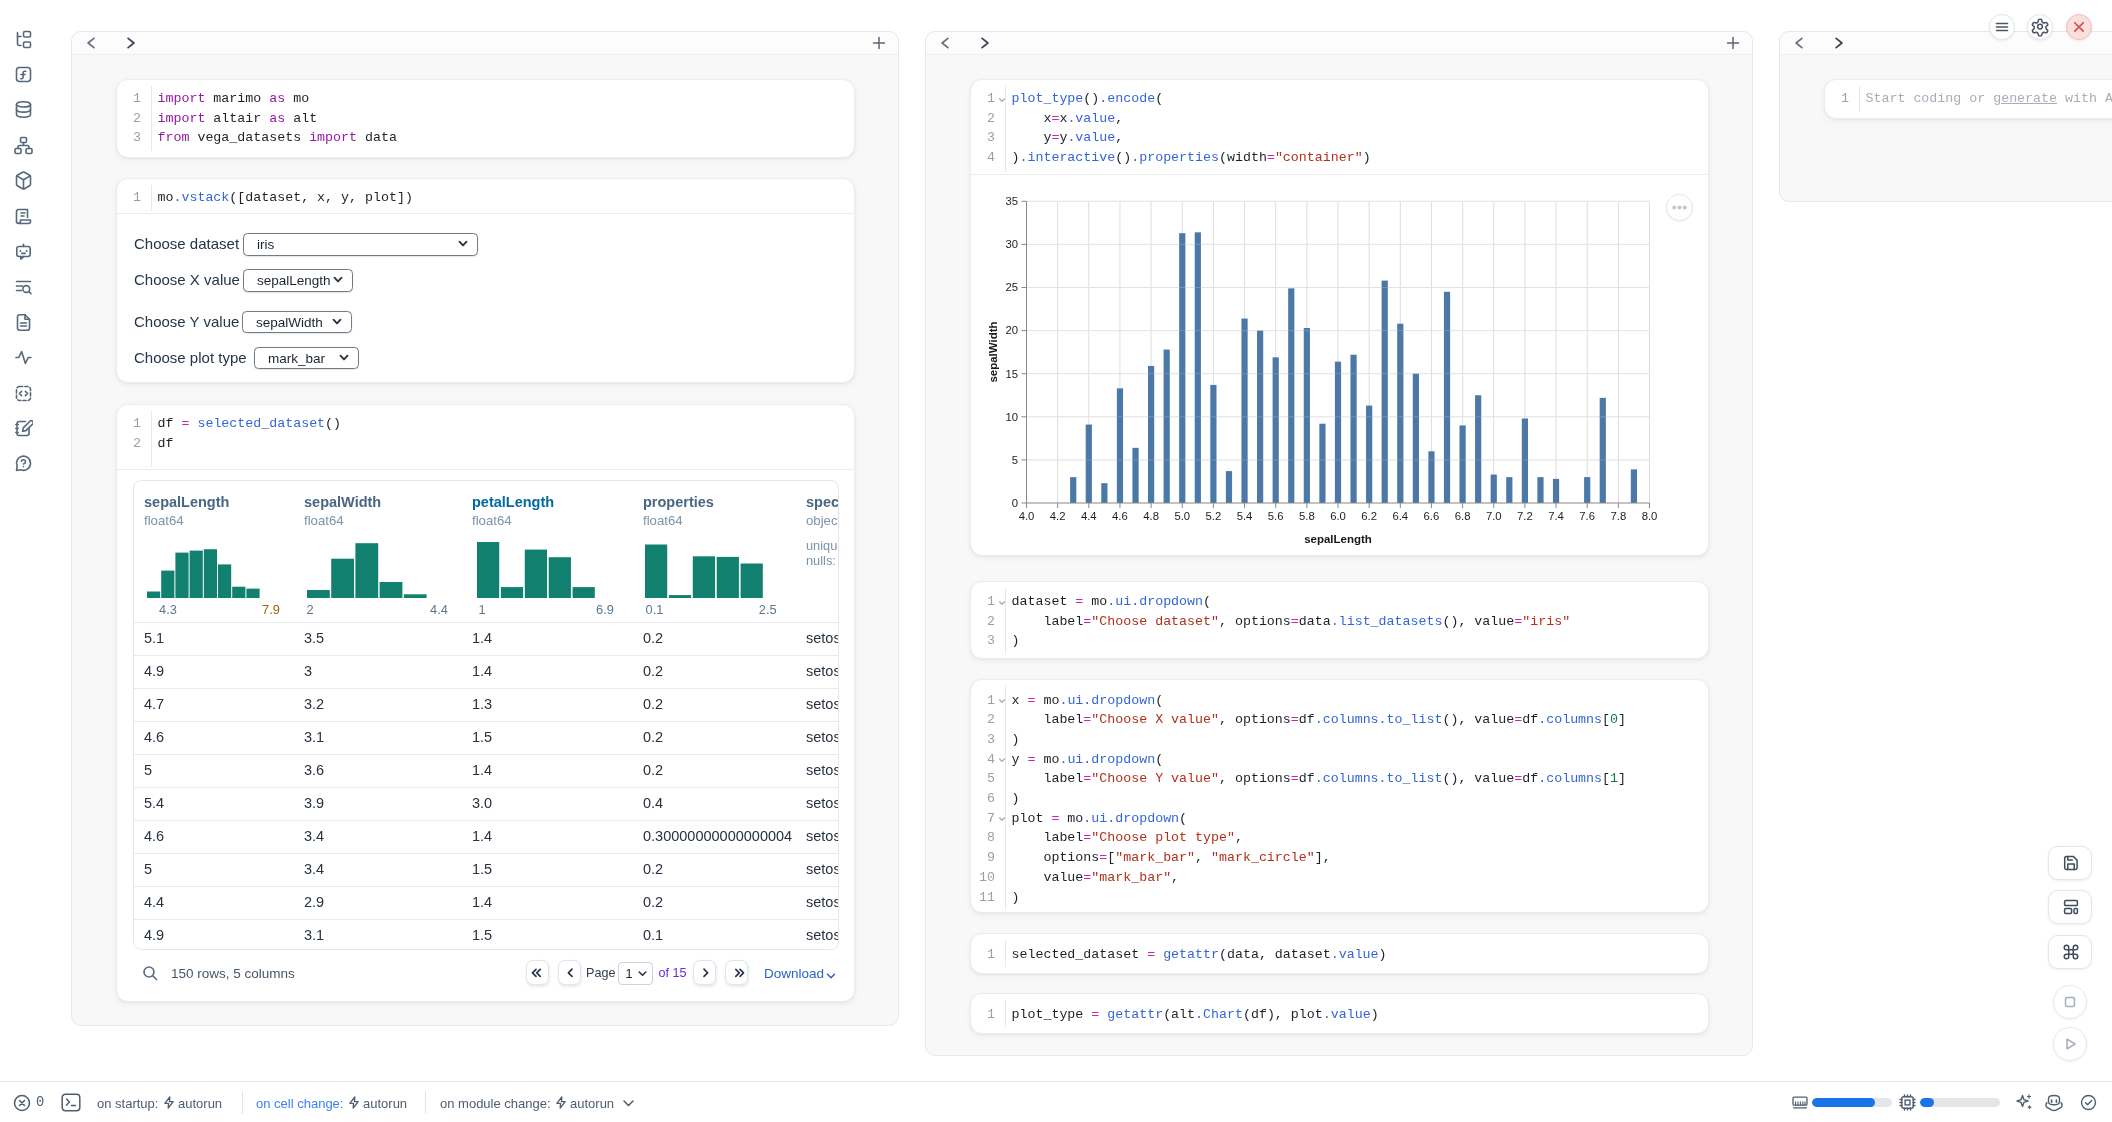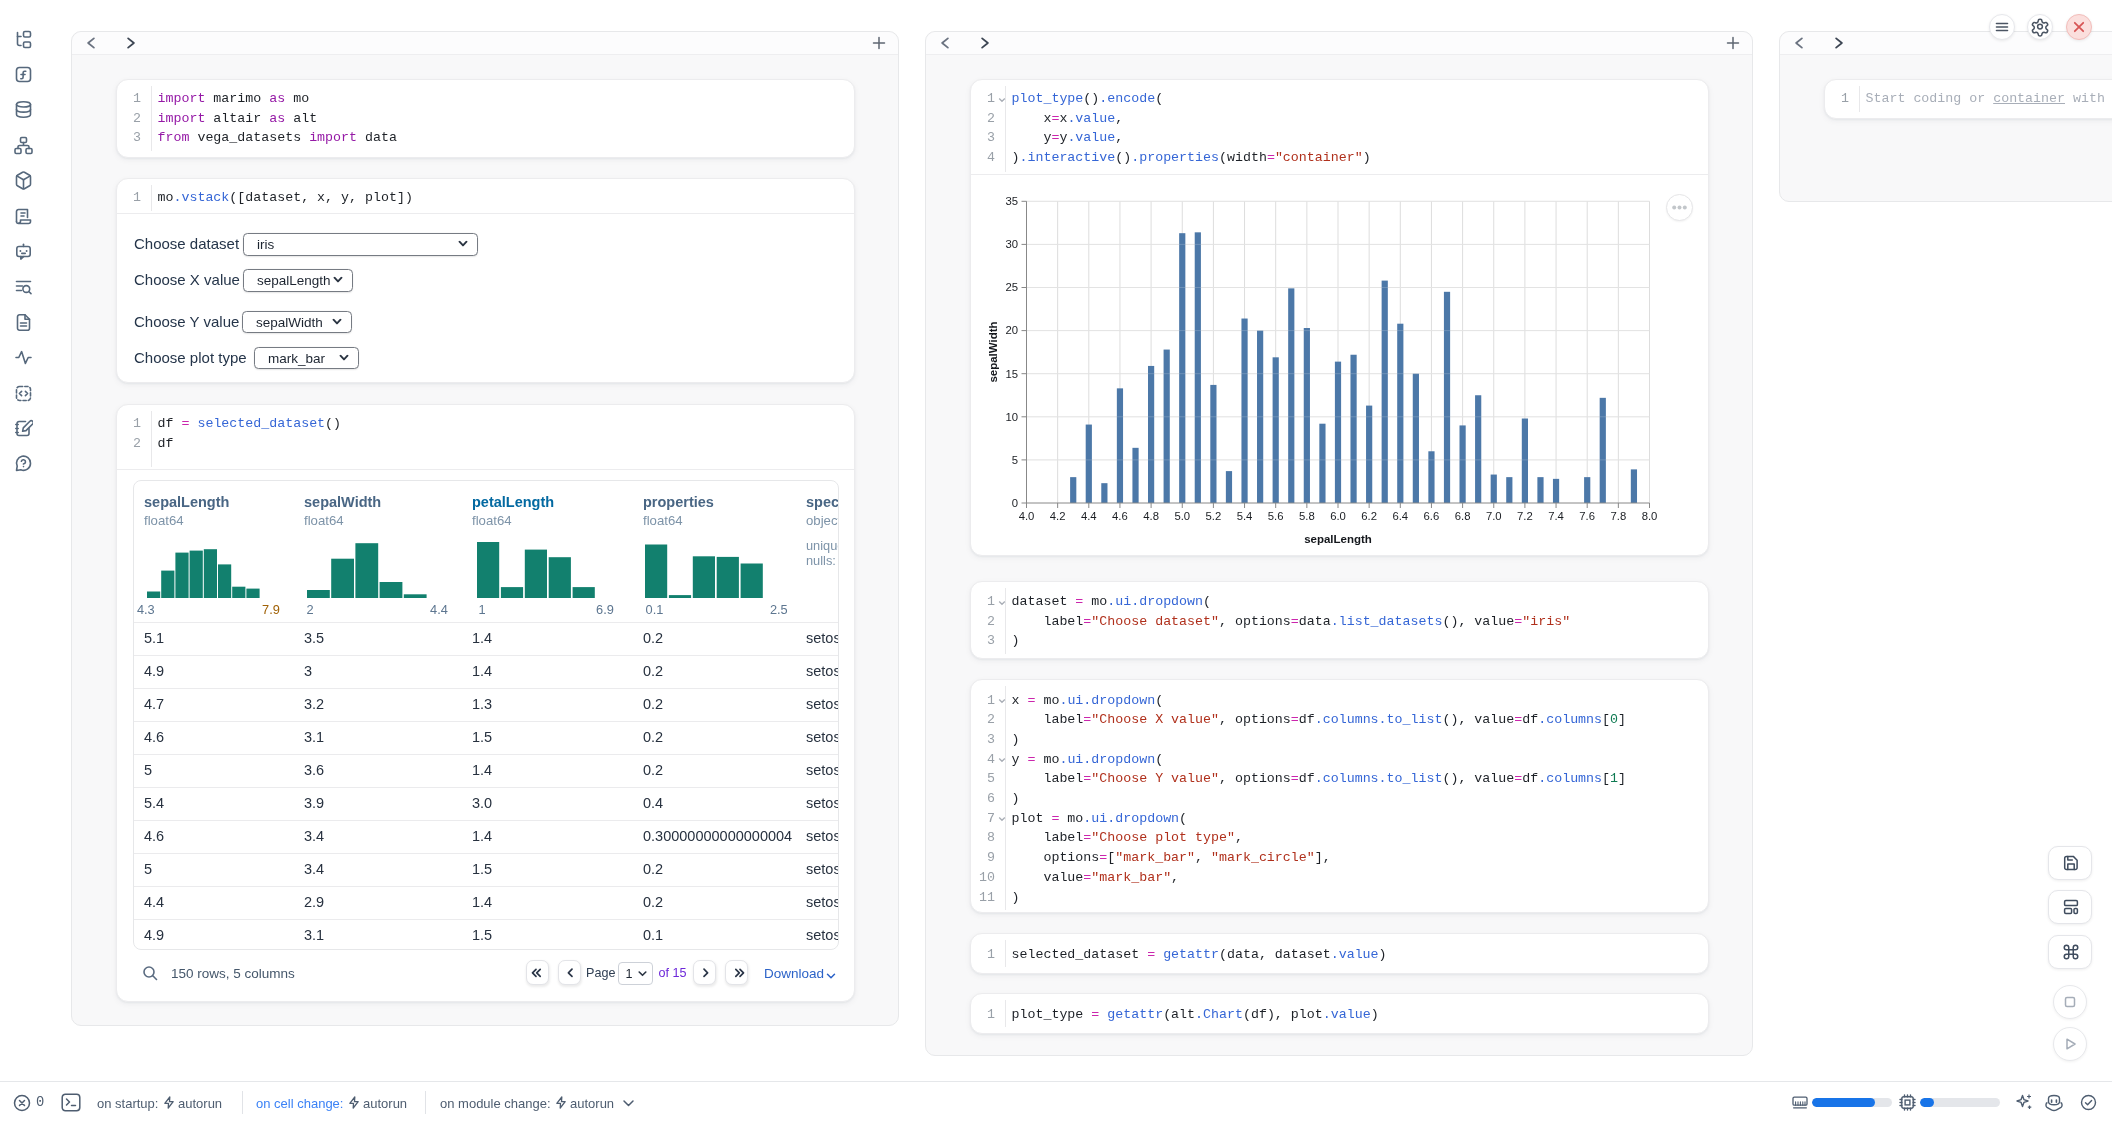--- a/index.html
+++ b/index.html
@@ -208,28 +208,28 @@
           <rect x="71.7" y="16.2" width="22.2" height="40.8" fill="#12806e"></rect>
           <rect x="95.6" y="46.1" width="22.2" height="10.9" fill="#12806e"></rect>
         </svg>
         <svg class="abs" style="left:511px;top:60px" width="120" height="57" viewBox="0 0 120 57">
           <rect x="0.0" y="3.5" width="22.2" height="53.5" fill="#12806e"></rect>
           <rect x="23.9" y="54.1" width="22.2" height="2.9" fill="#12806e"></rect>
           <rect x="47.8" y="15.3" width="22.2" height="41.7" fill="#12806e"></rect>
           <rect x="71.7" y="15.9" width="22.2" height="41.1" fill="#12806e"></rect>
           <rect x="95.6" y="22.5" width="22.2" height="34.5" fill="#12806e"></rect>
         </svg>
-        <div class="t" style="left:2.9px;top:121px;width:40px;text-align:left;font-size:12.8px;color:#5d7690">4.3</div>
+        <div class="t" style="left:2.9px;top:121px;width:40px;text-align:right;font-size:12.8px;color:#5d7690">4.3</div>
         <div class="t" style="left:117.0px;top:121px;width:40px;text-align:center;font-size:12.8px;color:#a16207">7.9</div>
         <div class="t" style="left:156.0px;top:121px;width:40px;text-align:center;font-size:12.8px;color:#5d7690">2</div>
         <div class="t" style="left:285.0px;top:121px;width:40px;text-align:center;font-size:12.8px;color:#5d7690">4.4</div>
         <div class="t" style="left:328.0px;top:121px;width:40px;text-align:center;font-size:12.8px;color:#5d7690">1</div>
         <div class="t" style="left:451.0px;top:121px;width:40px;text-align:center;font-size:12.8px;color:#5d7690">6.9</div>
         <div class="t" style="left:500.5px;top:121px;width:40px;text-align:center;font-size:12.8px;color:#5d7690">0.1</div>
-        <div class="t" style="left:624.8px;top:121px;width:40px;text-align:center;font-size:12.8px;color:#5d7690">2.5</div>
+        <div class="t" style="left:624.8px;top:121px;width:40px;font-size:12.8px;color:#5d7690">2.5</div>
         <i class="abs" style="left:0;top:141px;width:706px;border-top:1px solid #ebebed"></i>
         <div class="t" style="left:10px;top:149px;font-size:14.5px;color:#27313f">5.1</div>
         <div class="t" style="left:170px;top:149px;font-size:14.5px;color:#27313f">3.5</div>
         <div class="t" style="left:338px;top:149px;font-size:14.5px;color:#27313f">1.4</div>
         <div class="t" style="left:509px;top:149px;font-size:14.5px;color:#27313f">0.2</div>
         <div class="t" style="left:672px;top:149px;font-size:14.5px;color:#27313f">setosa</div>
         <i class="abs" style="left:0;top:174px;width:706px;border-top:1px solid #ebebed"></i>
         <div class="t" style="left:10px;top:182px;font-size:14.5px;color:#27313f">4.9</div>
         <div class="t" style="left:170px;top:182px;font-size:14.5px;color:#27313f">3</div>
         <div class="t" style="left:338px;top:182px;font-size:14.5px;color:#27313f">1.4</div>
@@ -506,21 +506,21 @@
     <div class="cell" style="left:970px;top:933px;width:739px;height:41px">
       <i class="gut" style="top:6px;height:27.2px"></i>
       <div class="cl" style="top:10.5px"><span class="num">1</span><span class="src">selected_dataset <b class="o">=</b> <b class="f">getattr</b>(data, dataset<b class="f">.value</b>)</span></div>
     </div>
     <div class="cell" style="left:970px;top:993px;width:739px;height:41px">
       <i class="gut" style="top:6px;height:27.2px"></i>
       <div class="cl" style="top:10.5px"><span class="num">1</span><span class="src">plot_type <b class="o">=</b> <b class="f">getattr</b>(alt<b class="f">.Chart</b>(df), plot<b class="f">.value</b>)</span></div>
     </div>
     <div class="cell" style="left:1824px;top:79px;width:739px;height:40px">
       <i class="gut" style="top:6px;height:25.7px"></i>
-      <div class="cl" style="top:9.0px"><span class="num">1</span><span class="src"><span style="color:#a8aeb8">Start coding or <u>container</u> with AI</span></span></div>
+      <div class="cl" style="top:9.0px"><span class="num">1</span><span class="src"><span style="color:#a8aeb8">Start coding or <u>generate</u> with AI</span></span></div>
     </div>
     <div class="abs" style="left:1988.5px;top:13.5px;width:26px;height:26px;border-radius:50%;background:#fff;border:1px solid #e7e8ec;box-shadow:0 1px 3px rgba(0,0,0,.08)">
       <svg width="24" height="24" viewBox="0 0 24 24" fill="none" stroke="#4b5563" stroke-width="1.6" stroke-linecap="round">
         <path d="M6.5 8.5 h11 M6.5 12 h11 M6.5 15.5 h11"></path>
       </svg>
     </div>
     <div class="abs" style="left:2026.5px;top:13.5px;width:26px;height:26px;border-radius:50%;background:#fff;border:1px solid #e7e8ec;box-shadow:0 1px 3px rgba(0,0,0,.08)">
       <svg width="24" height="24" viewBox="0 0 24 24" fill="none" stroke="#4b5563" stroke-width="1.5" stroke-linecap="round" stroke-linejoin="round">
         <path d="M12.2 5 h-.4 a1.6 1.6 0 0 0 -1.6 1.6 v.14 a1.6 1.6 0 0 1 -.8 1.39 l-.34.2 a1.6 1.6 0 0 1 -1.6 0 l-.12-.06 a1.6 1.6 0 0 0 -2.19.58 l-.2.35 a1.6 1.6 0 0 0 .59 2.18 l.12.08 a1.6 1.6 0 0 1 .8 1.38 v.4 a1.6 1.6 0 0 1 -.8 1.4 l-.12.07 a1.6 1.6 0 0 0 -.59 2.18 l.2.35 a1.6 1.6 0 0 0 2.19.59 l.12-.07 a1.6 1.6 0 0 1 1.6 0 l.34.2 a1.6 1.6 0 0 1 .8 1.39 v.14 a1.6 1.6 0 0 0 1.6 1.6 h.4 a1.6 1.6 0 0 0 1.6-1.6 v-.14 a1.6 1.6 0 0 1 .8-1.39 l.34-.2 a1.6 1.6 0 0 1 1.6 0 l.12.07 a1.6 1.6 0 0 0 2.19-.59 l.2-.35 a1.6 1.6 0 0 0 -.59-2.18 l-.12-.07 a1.6 1.6 0 0 1 -.8-1.4 v-.4 a1.6 1.6 0 0 1 .8-1.38 l.12-.08 a1.6 1.6 0 0 0 .59-2.18 l-.2-.35 a1.6 1.6 0 0 0 -2.19-.58 l-.12.06 a1.6 1.6 0 0 1 -1.6 0 l-.34-.2 a1.6 1.6 0 0 1 -.8-1.39 v-.14 A1.6 1.6 0 0 0 12.2 5" transform="scale(1.04) translate(-0.4 -0.9)"></path>
         <circle cx="12" cy="11.6" r="2.4"></circle>

